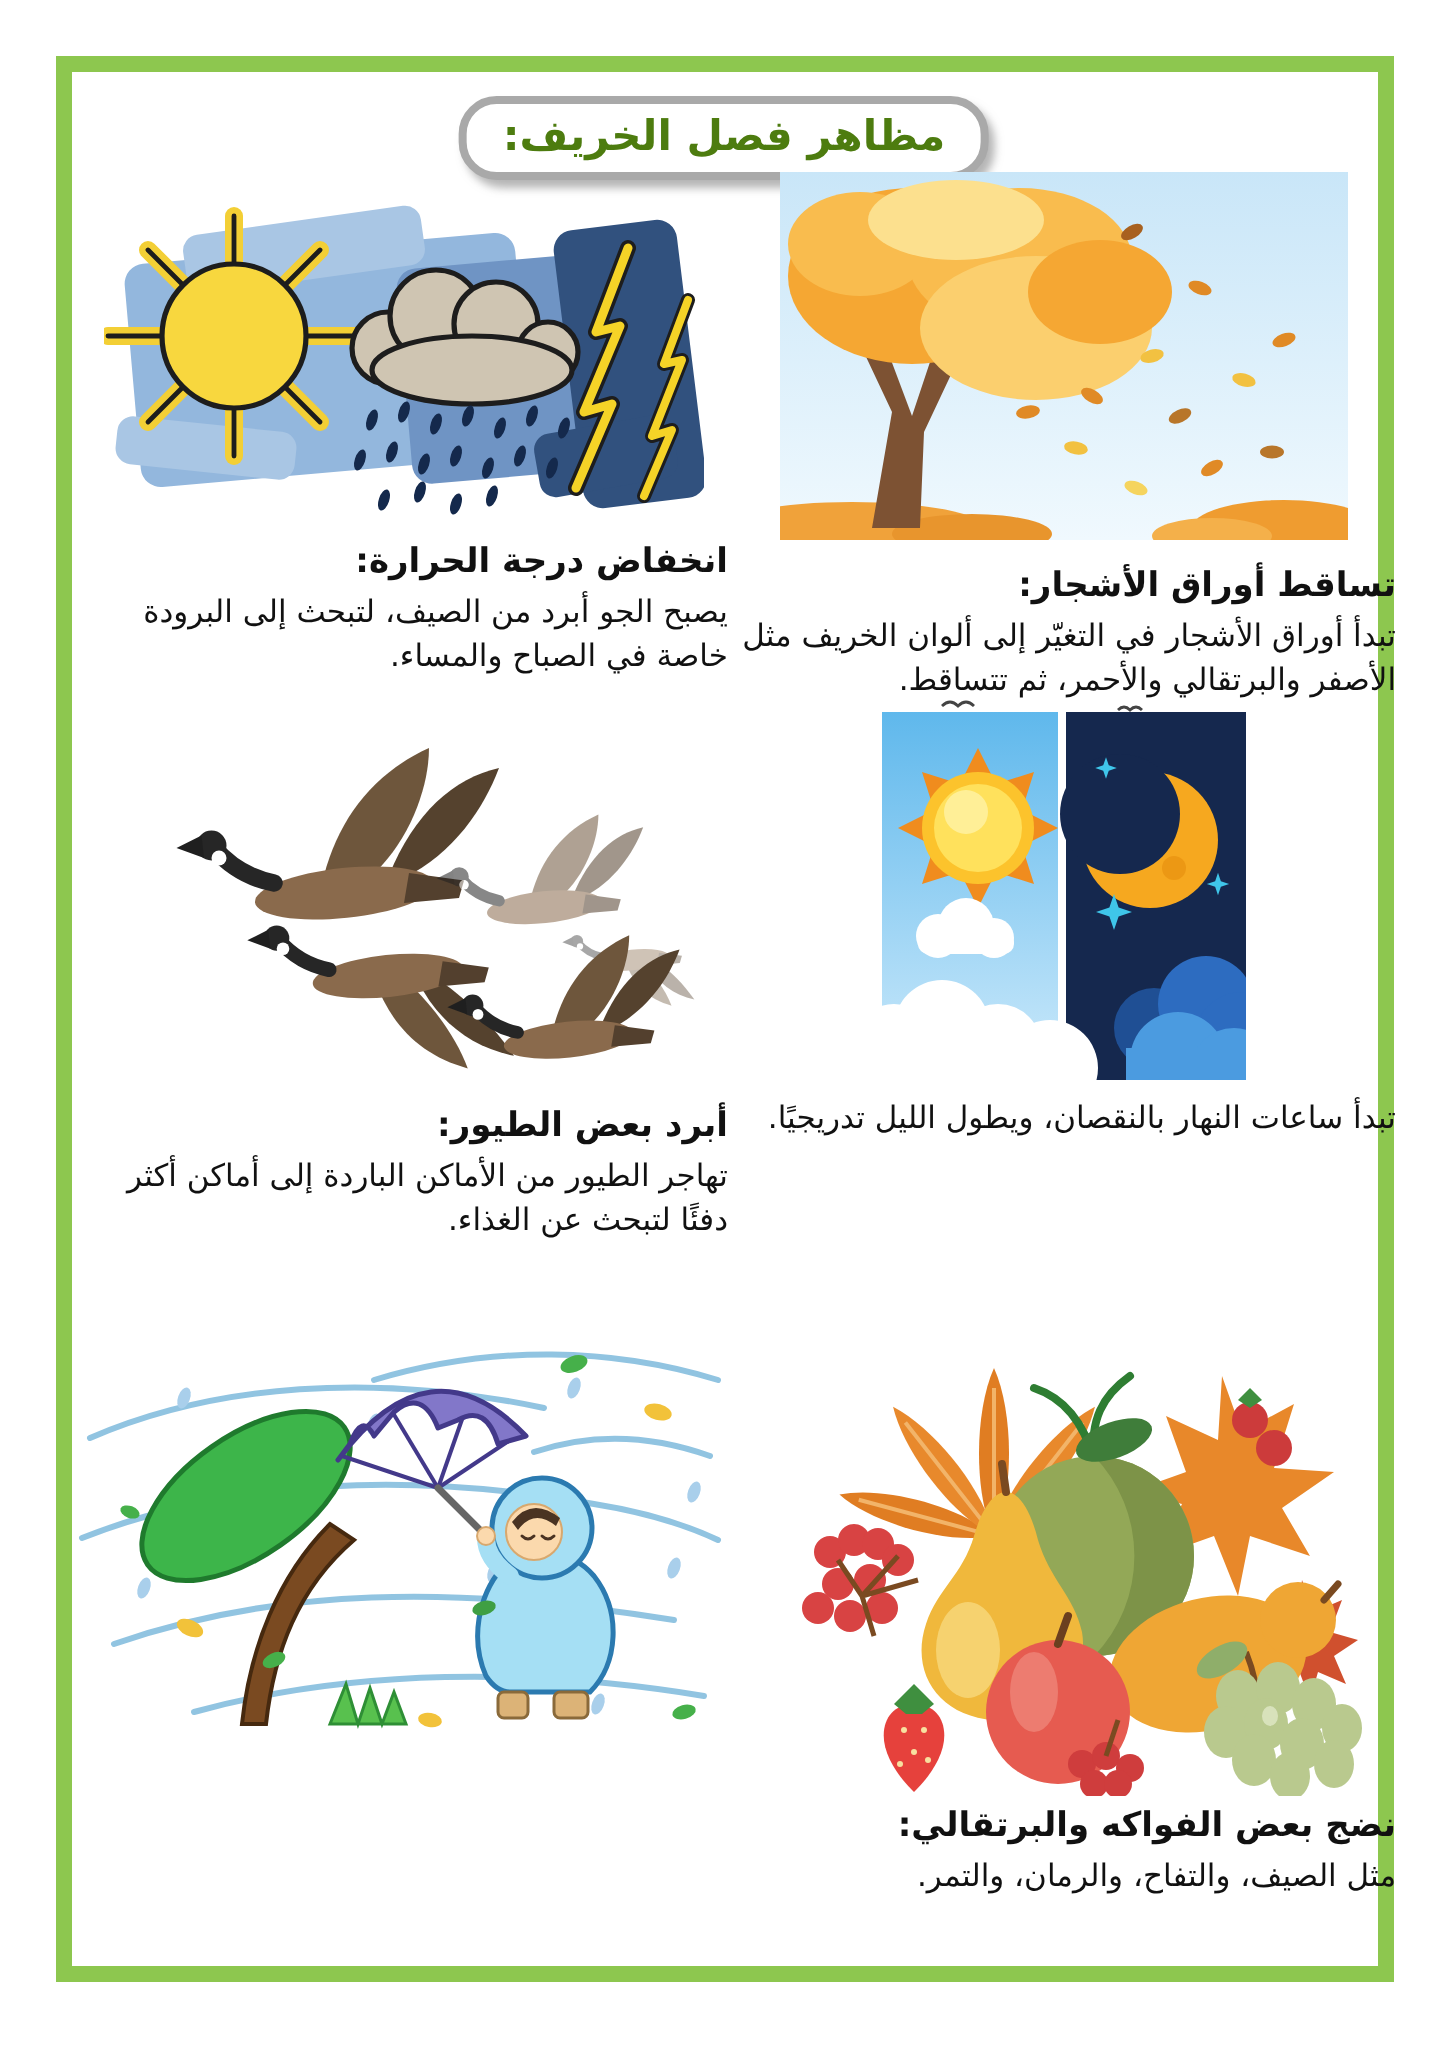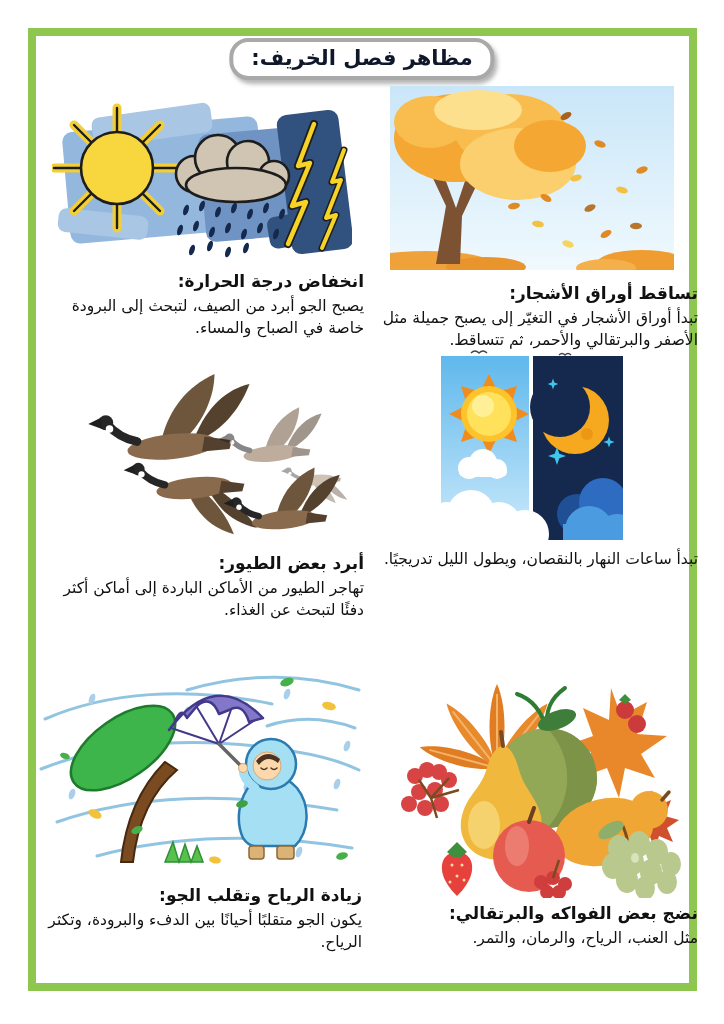--- a/index.html
+++ b/index.html
@@ -5,24 +5,24 @@
   html,body { margin:0; padding:0; background:#ffffff; }
   .page {
     position:relative; width:724px; height:1024px; background:#ffffff;
     font-family:"DejaVu Sans", sans-serif; overflow:hidden; margin:0 auto;
   }
   .frame {
     position:absolute; left:28px; top:28px; width:669px; height:963px;
     border:8px solid #8dc74f; box-sizing:border-box; pointer-events:none;
   }
   .title-box {
-    position:absolute; top:38px; left:50%; transform:translateX(-50%);
+    position:absolute; top:48px; left:50%; transform:translateX(-50%);
     background:#ffffff; border:4px solid #a9a9a9; border-radius:19px;
     padding:4px 18px 6px; box-shadow:3px 4px 4px rgba(120,120,120,0.55);
-    font-weight:bold; font-size:21px; color:#0f172a; direction:rtl; white-space:nowrap;
+    font-weight:bold; font-size:21px; color:#4d7c0f; direction:rtl; white-space:nowrap;
   }
   .card { position:absolute; display:flex; flex-direction:column; }
   .illus { display:flex; justify-content:center; align-items:flex-end; }
   .txt { direction:rtl; text-align:right; color:#111; }
   .txt h3 { margin:0 0 2px 0; font-size:17px; font-weight:bold; line-height:1.35; }
   .txt p  { margin:0; font-size:15.5px; line-height:1.45; }
   #card-temp  { left:40px;  top:90px;  width:324px; }
   #card-temp  .illus { height:178px; margin-bottom:2px; }
   #card-leaf  { left:366px; top:86px;  width:332px;justify-content:flex-end; }
   #card-leaf  .illus { height:184px; margin-bottom:12px; }
@@ -147,21 +147,21 @@
           <ellipse cx="148" cy="138" rx="6" ry="3.2" fill="#f2c141" transform="rotate(10 148 138)"></ellipse>
           <ellipse cx="216" cy="148" rx="6" ry="3.2" fill="#e08a26" transform="rotate(-30 216 148)"></ellipse>
           <ellipse cx="178" cy="158" rx="6" ry="3.2" fill="#f5d45e" transform="rotate(20 178 158)"></ellipse>
           <ellipse cx="246" cy="140" rx="6" ry="3.2" fill="#b8762a"></ellipse>
           <ellipse cx="124" cy="120" rx="6" ry="3.2" fill="#e08a26" transform="rotate(-10 124 120)"></ellipse>
         </g>
       </svg>
     </div>
     <div class="txt">
       <h3>تساقط أوراق الأشجار:</h3>
-      <p>تبدأ أوراق الأشجار في التغيّر إلى يصبح جميلة مثل الأصفر والبرتقالي والأحمر، ثم تتساقط.</p>
+      <p>تبدأ أوراق الأشجار في التغيّر إلى ألوان الخريف مثل الأصفر والبرتقالي والأحمر، ثم تتساقط.</p>
     </div>
   </div>
 
   <div class="card" id="card-bird">
     <div class="illus">
       <svg width="296" height="186" viewBox="0 0 296 186">
         <defs>
           <g id="gUp">
             <path d="M18,-5 C28,-30 44,-44 62,-48 C56,-32 44,-14 24,-4 Z" fill="#55422e"></path>
             <path d="M-8,-5 C-2,-28 12,-46 34,-56 C34,-40 26,-18 10,-4 Z" fill="#6e563c"></path>
@@ -302,24 +302,20 @@
           <ellipse cx="292" cy="42" rx="7" ry="4" fill="#f2c23a" transform="rotate(15 292 42)"></ellipse>
           <ellipse cx="205" cy="140" rx="6" ry="3.5" fill="#3f9f43" transform="rotate(-15 205 140)"></ellipse>
           <ellipse cx="58" cy="150" rx="7" ry="4" fill="#f2c23a" transform="rotate(25 58 150)"></ellipse>
           <ellipse cx="100" cy="166" rx="6" ry="3.5" fill="#46b04a" transform="rotate(-25 100 166)"></ellipse>
           <ellipse cx="178" cy="196" rx="6" ry="3.5" fill="#f2c23a" transform="rotate(10 178 196)"></ellipse>
           <ellipse cx="305" cy="192" rx="6" ry="3.5" fill="#46b04a" transform="rotate(-15 305 192)"></ellipse>
           <ellipse cx="28" cy="92" rx="5" ry="3" fill="#46b04a" transform="rotate(20 28 92)"></ellipse>
         </g>
       </svg>
     </div>
-    <div class="txt">
-      <h3>زيادة الرياح وتقلب الجو:</h3>
-      <p>يكون الجو متقلبًا أحيانًا بين الدفء والبرودة، وتكثر الرياح.</p>
-    </div>
   </div>
 
   <div class="card" id="card-fruit">
     <div class="illus">
       <svg width="306" height="248" viewBox="0 0 306 248">
         <g transform="translate(118,118)">
           <g transform="rotate(-75)">
               <path d="M0,0 C10,-20 10,-60 0,-80 C-10,-60 -10,-20 0,0 Z" fill="#e07d22"></path>
               <line x1="0" y1="-8" x2="0" y2="-70" stroke="#f2b469" stroke-width="2"></line>
             </g>
@@ -403,16 +399,16 @@
             <circle cx="174" cy="228" r="7" fill="#cf3d3d"></circle>
             <circle cx="186" cy="234" r="7" fill="#cf3d3d"></circle>
           <circle cx="168" cy="242" r="7" fill="#cf3d3d"></circle>
             <circle cx="180" cy="242" r="7" fill="#cf3d3d"></circle>
           <path d="M174,228 L180,210" stroke="#7a4a21" stroke-width="2.5"></path>
         </g>
       </svg>
     </div>
     <div class="txt">
       <h3>نضج بعض الفواكه والبرتقالي:</h3>
-      <p>مثل العنب، الرياح، والرمان، والتمر.</p>
+      <p>مثل الصيف، والتفاح، والرمان، والتمر.</p>
     </div>
   </div>
 </div>
 
 </body></html>

